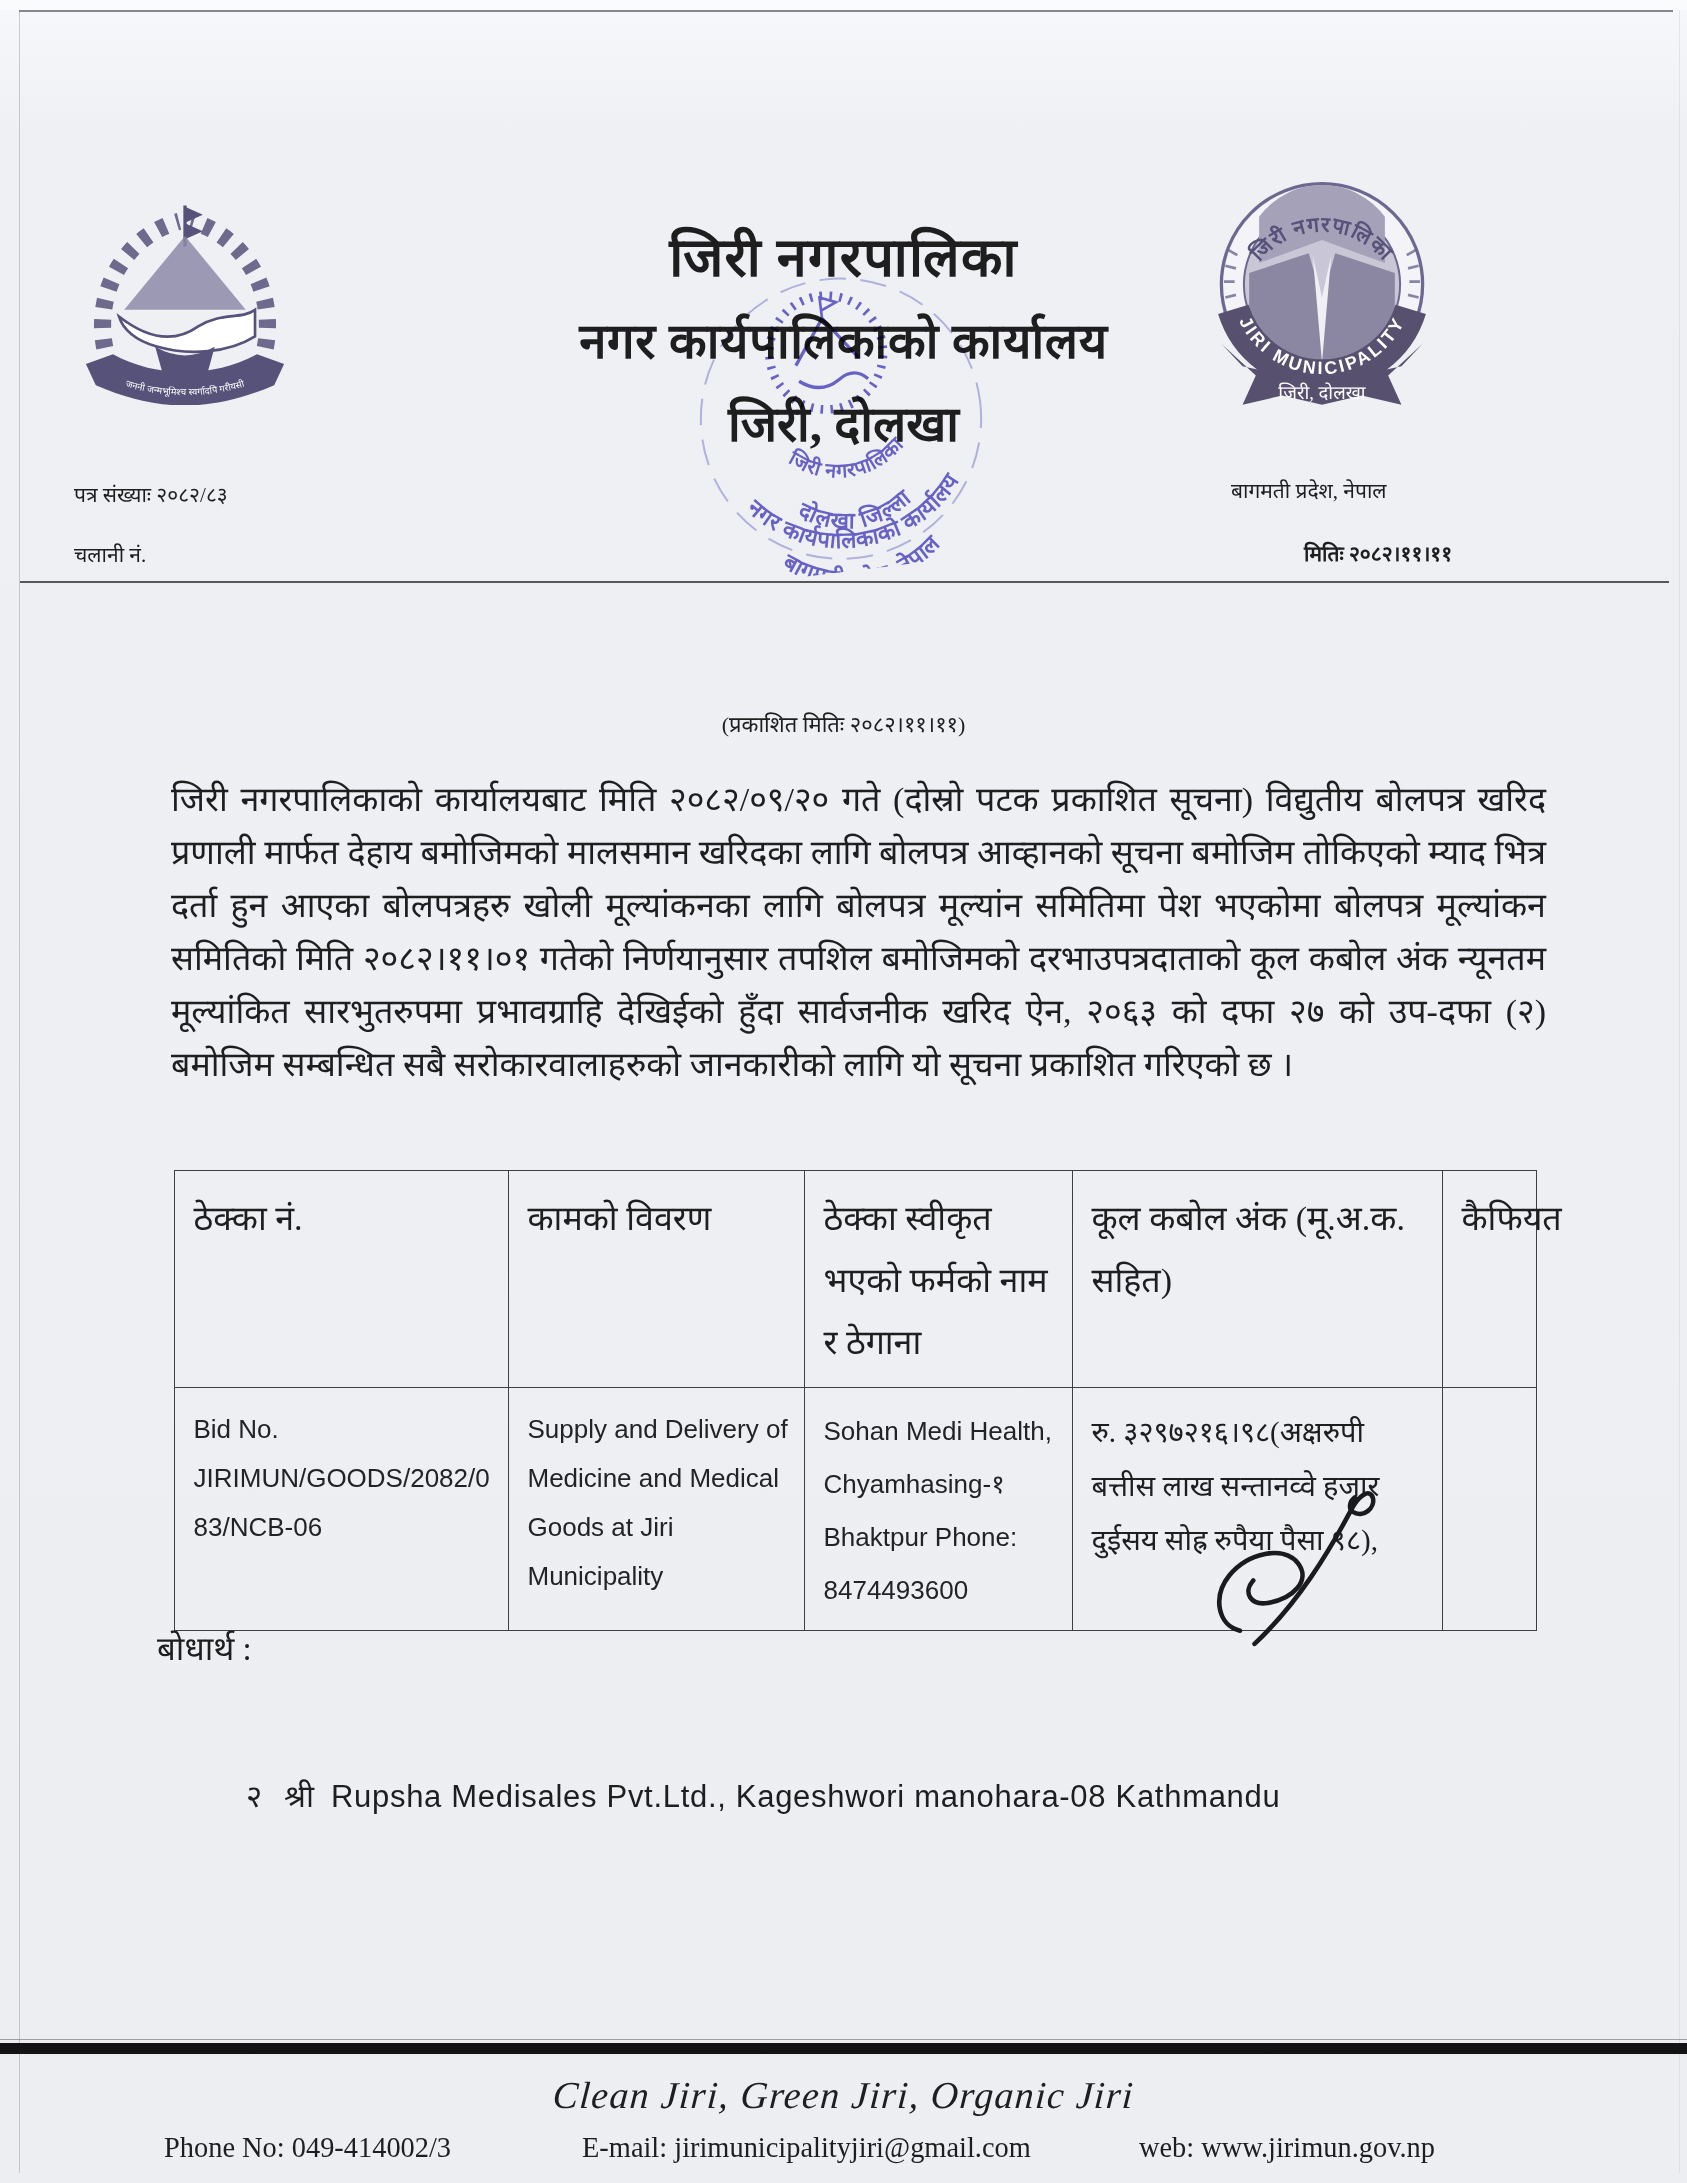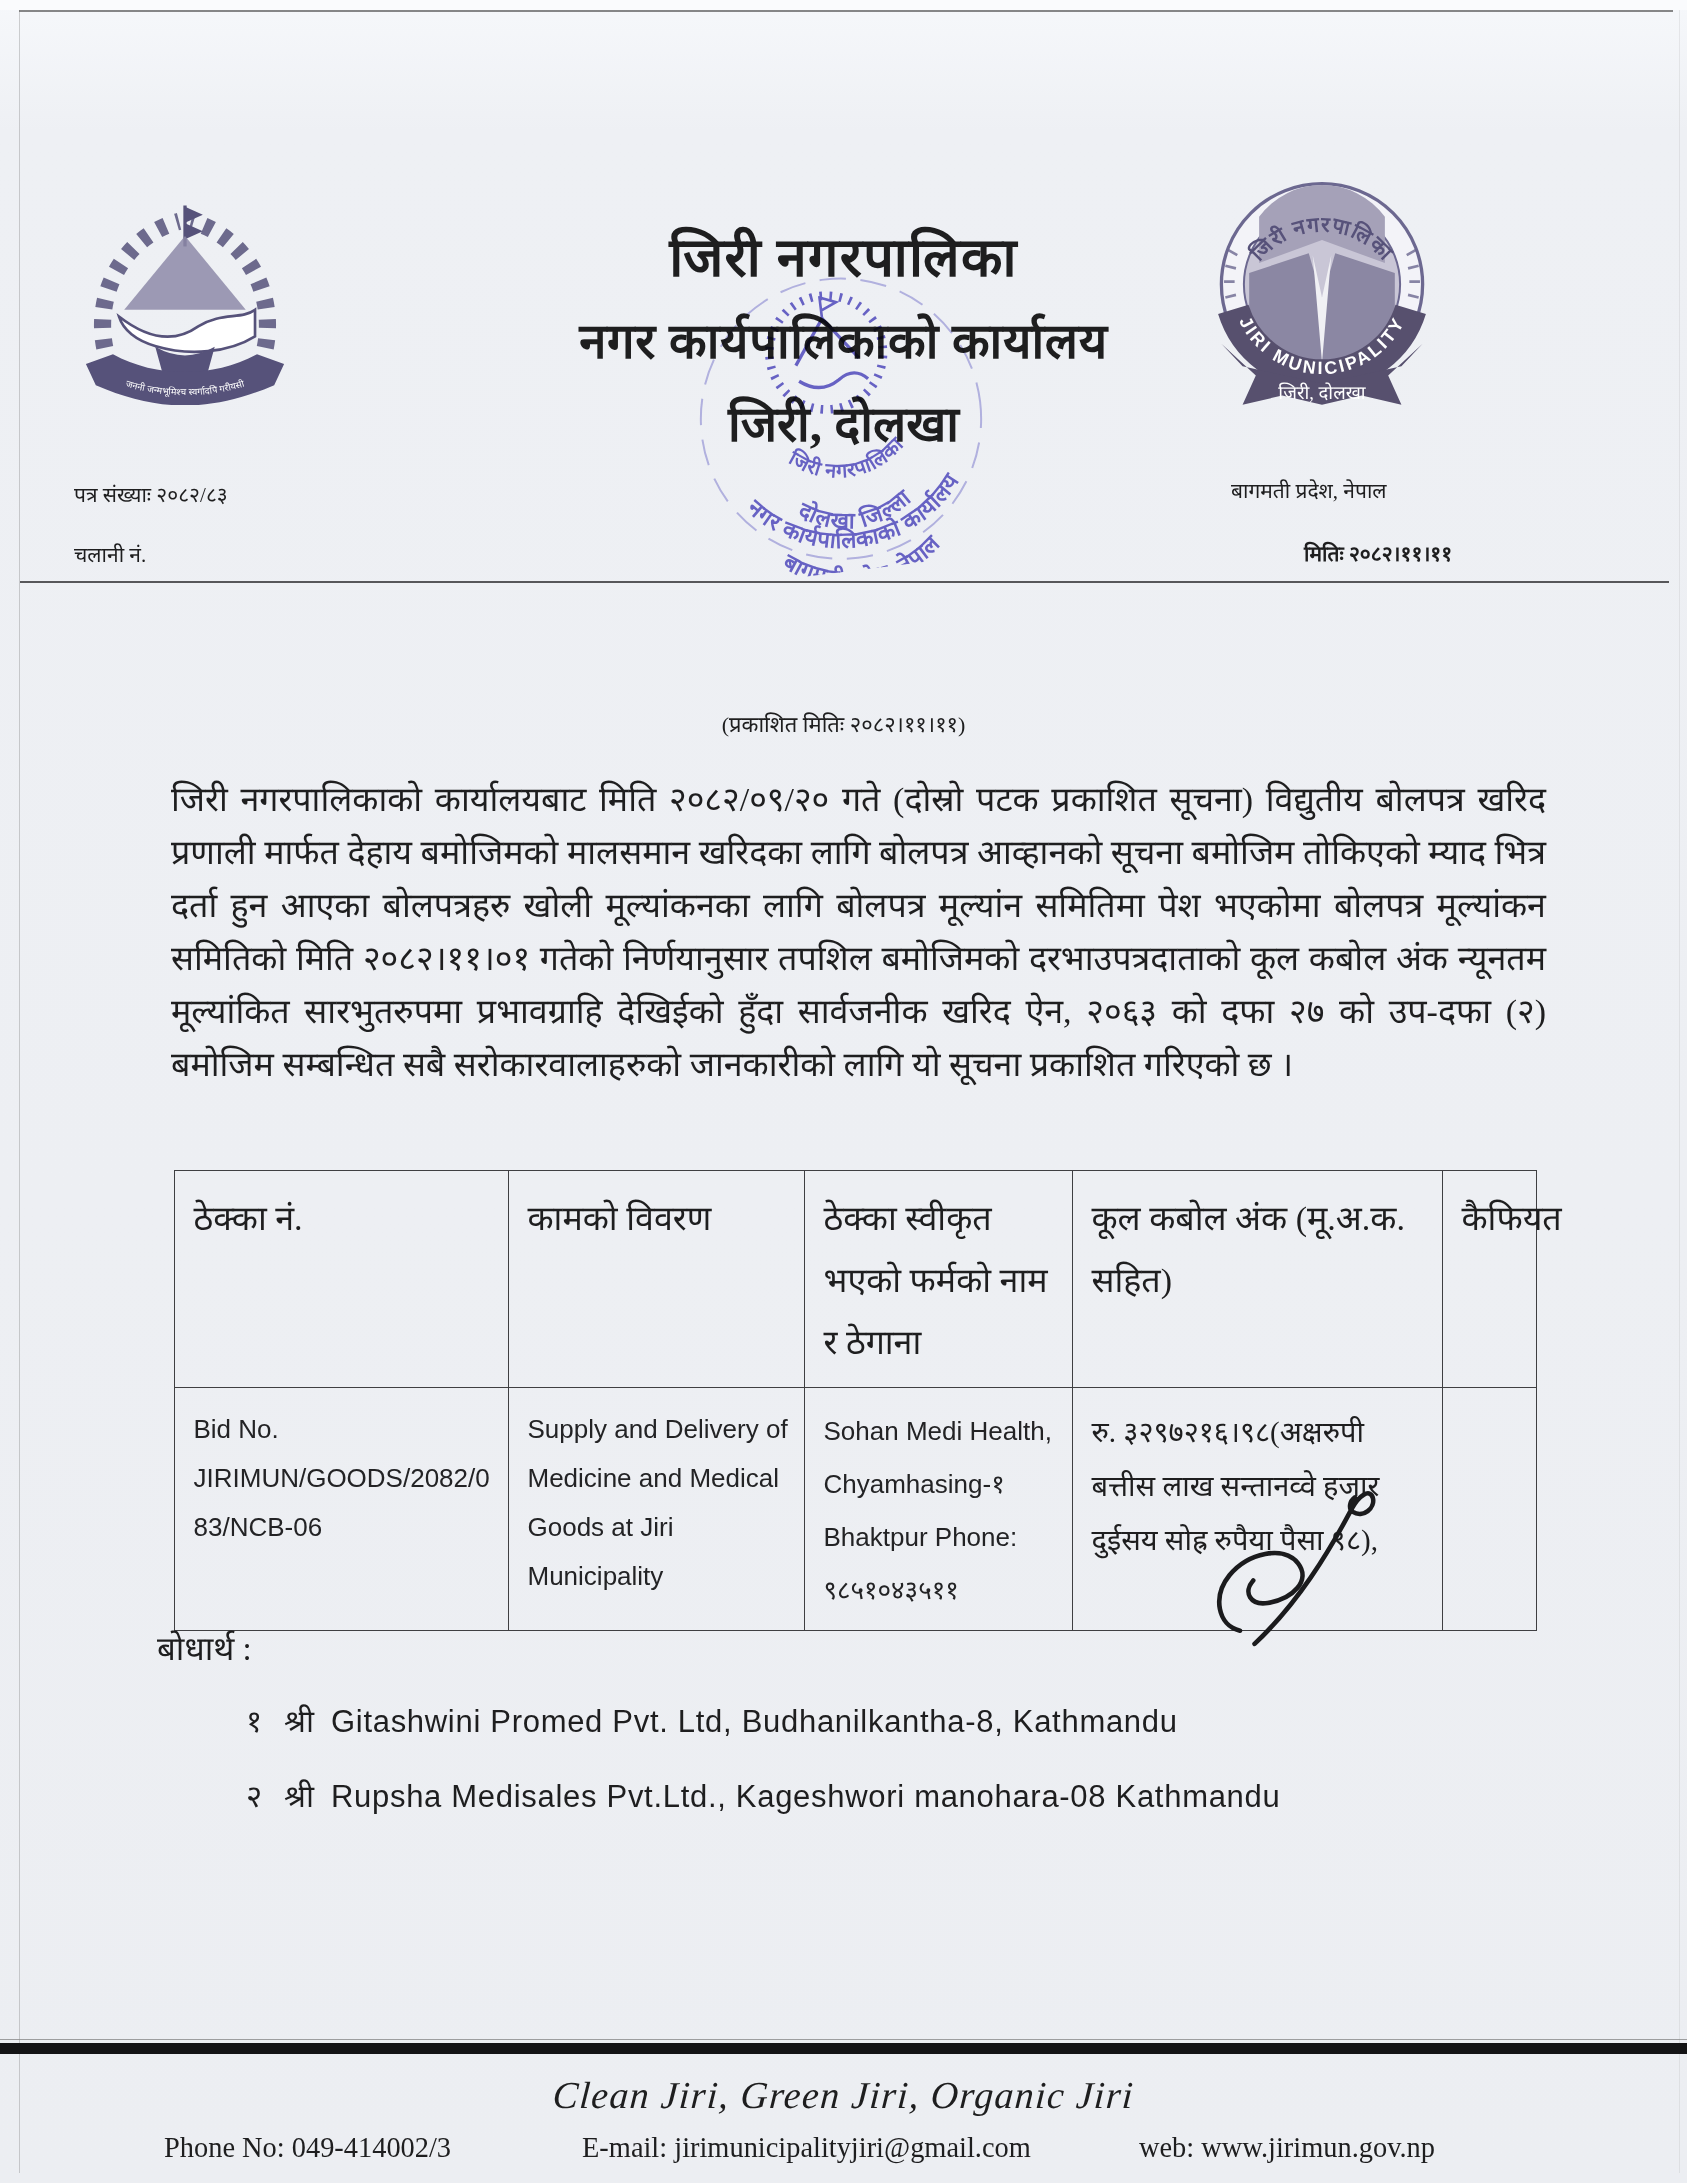--- a/index.html
+++ b/index.html
@@ -193,38 +193,35 @@
         <tr class="hrow">
       <td>ठेक्का नं.</td>
       <td>कामको विवरण</td>
       <td>ठेक्का स्वीकृत भएको फर्मको नाम र ठेगाना</td>
       <td>कूल कबोल अंक (मू.अ.क. सहित)</td>
       <td>कैफियत</td>
     </tr>
     <tr class="drow">
       <td class="cell-en cell-bid">Bid No. JIRIMUN/GOODS/2082/083/NCB-06</td>
       <td class="cell-en cell-work">Supply and Delivery of Medicine and Medical Goods at Jiri Municipality</td>
-      <td class="cell-en cell-firm">Sohan Medi Health, Chyamhasing-१ Bhaktpur Phone: ९८५१०४३५११</td>
+      <td class="cell-en cell-firm">Sohan Medi Health, Chyamhasing-१ Bhaktpur Phone: 8474493600</td>
       <td class="cell-amt">रु. ३२९७२१६।९८(अक्षरुपी बत्तीस लाख सन्तानव्वे हजार दुईसय सोह्र रुपैया पैसा ९८),</td>
       <td></td>
     </tr>
   </tbody>
     </table>
 
   <svg class="abs signature" width="218" height="198" viewBox="0 0 330 300">
     <g stroke="#1b1b1d" stroke-width="7" fill="none" stroke-linecap="round">
       <path d="M62,248 C28,240 20,196 46,164 C74,130 128,118 150,146 C170,172 142,200 104,206 C78,210 66,190 82,172"></path>
       <path d="M84,268 C150,206 196,130 232,62 C242,44 258,32 263,46 C268,62 248,78 233,68 C226,63 228,52 236,46"></path>
     </g>
   </svg>
 
   <div class="abs cc-label">बोधार्थ :</div>
-  <div class="abs cc-item cc-1">
-    <span class="cc-sn">१</span><span class="cc-sal">श्री</span><span class="cc-name">Gitashwini Promed Pvt. Ltd, Budhanilkantha-8, Kathmandu</span>
-  </div>
   <div class="abs cc-item cc-2">
     <span class="cc-sn">२</span><span class="cc-sal">श्री</span><span class="cc-name">Rupsha Medisales Pvt.Ltd., Kageshwori manohara-08 Kathmandu</span>
   </div>
 
   <div class="abs f-thin"></div>
   <div class="abs f-thick"></div>
   <div class="abs center-text slogan">Clean Jiri, Green Jiri, Organic Jiri</div>
   <div class="abs f-row f-phone">Phone No: 049-414002/3</div>
   <div class="abs f-row f-mail">E-mail: jirimunicipalityjiri@gmail.com</div>
   <div class="abs f-row f-web">web: www.jirimun.gov.np</div>

